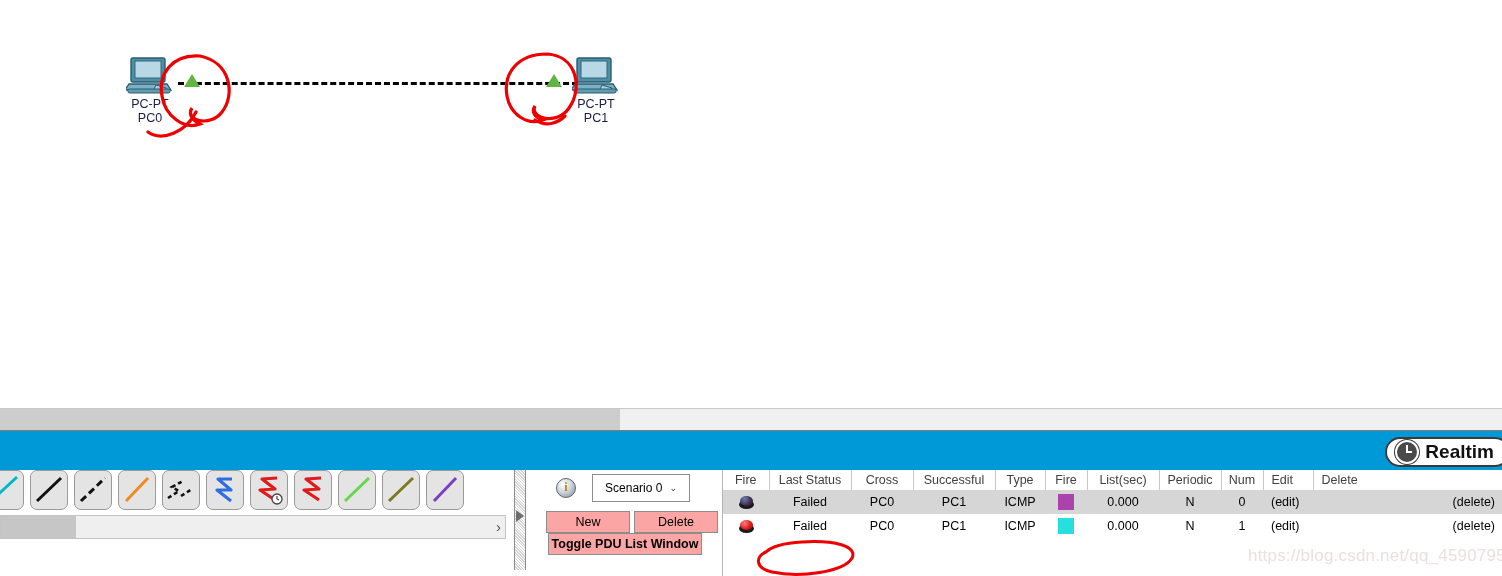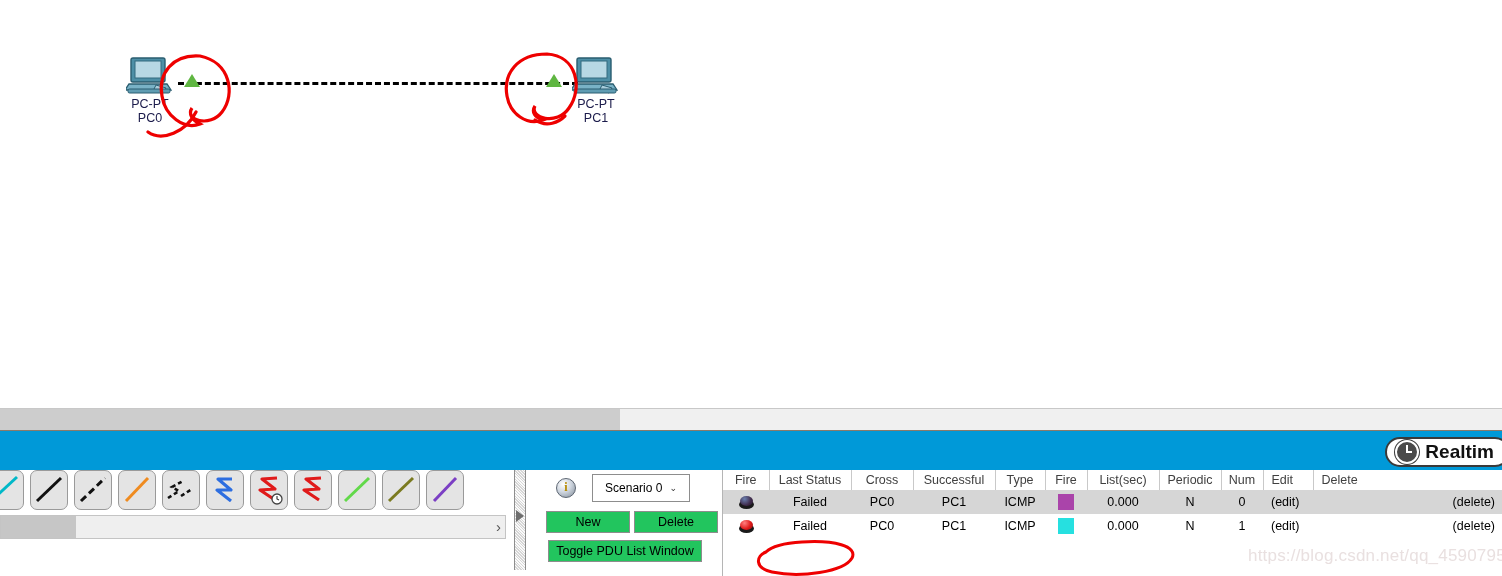--- a/index.html
+++ b/index.html
@@ -94,26 +94,26 @@
      border:1px solid #5d6672;color:#b58a00;font:bold 12px "Liberation Serif",serif;
      text-align:center;line-height:17px;flex:0 0 auto;}
   .combo{
     width:98px;height:28px;background:#fff;border:1px solid #8d8d8d;
     display:flex;align-items:center;justify-content:center;gap:7px;
     font-size:12px;box-sizing:border-box;
   }
   .combo .chev{font-size:9px;color:#333;}
   #scenario .row2{display:flex;gap:4px;padding:9px 0 0 6px;}
   .btn{
-    background:#22c55e;border:1px solid #8d8d8d;height:22px;
+    background:#fca5a5;border:1px solid #8d8d8d;height:22px;
     display:flex;align-items:center;justify-content:center;font-size:12.5px;
     box-sizing:border-box;color:#000;
   }
   .btn.w{width:84px;}
-  #scenario .row3{padding:7px 0 0 8px;}
+  #scenario .row3{padding:0 0 0 8px;font-weight:bold;}
   .btn.wide{width:154px;}
 
   
   #pdu{position:absolute;left:722px;top:0;width:780px;height:106px;
        border-left:1px solid #b5b5b5;box-sizing:border-box;background:#fff;}
   table{border-collapse:collapse;width:780px;table-layout:fixed;}
   thead th{
     font-weight:normal;font-size:12.5px;color:#404040;text-align:center;
     height:20px;border-right:1px solid #c9c9c9;background:#fff;padding:0;
   }

